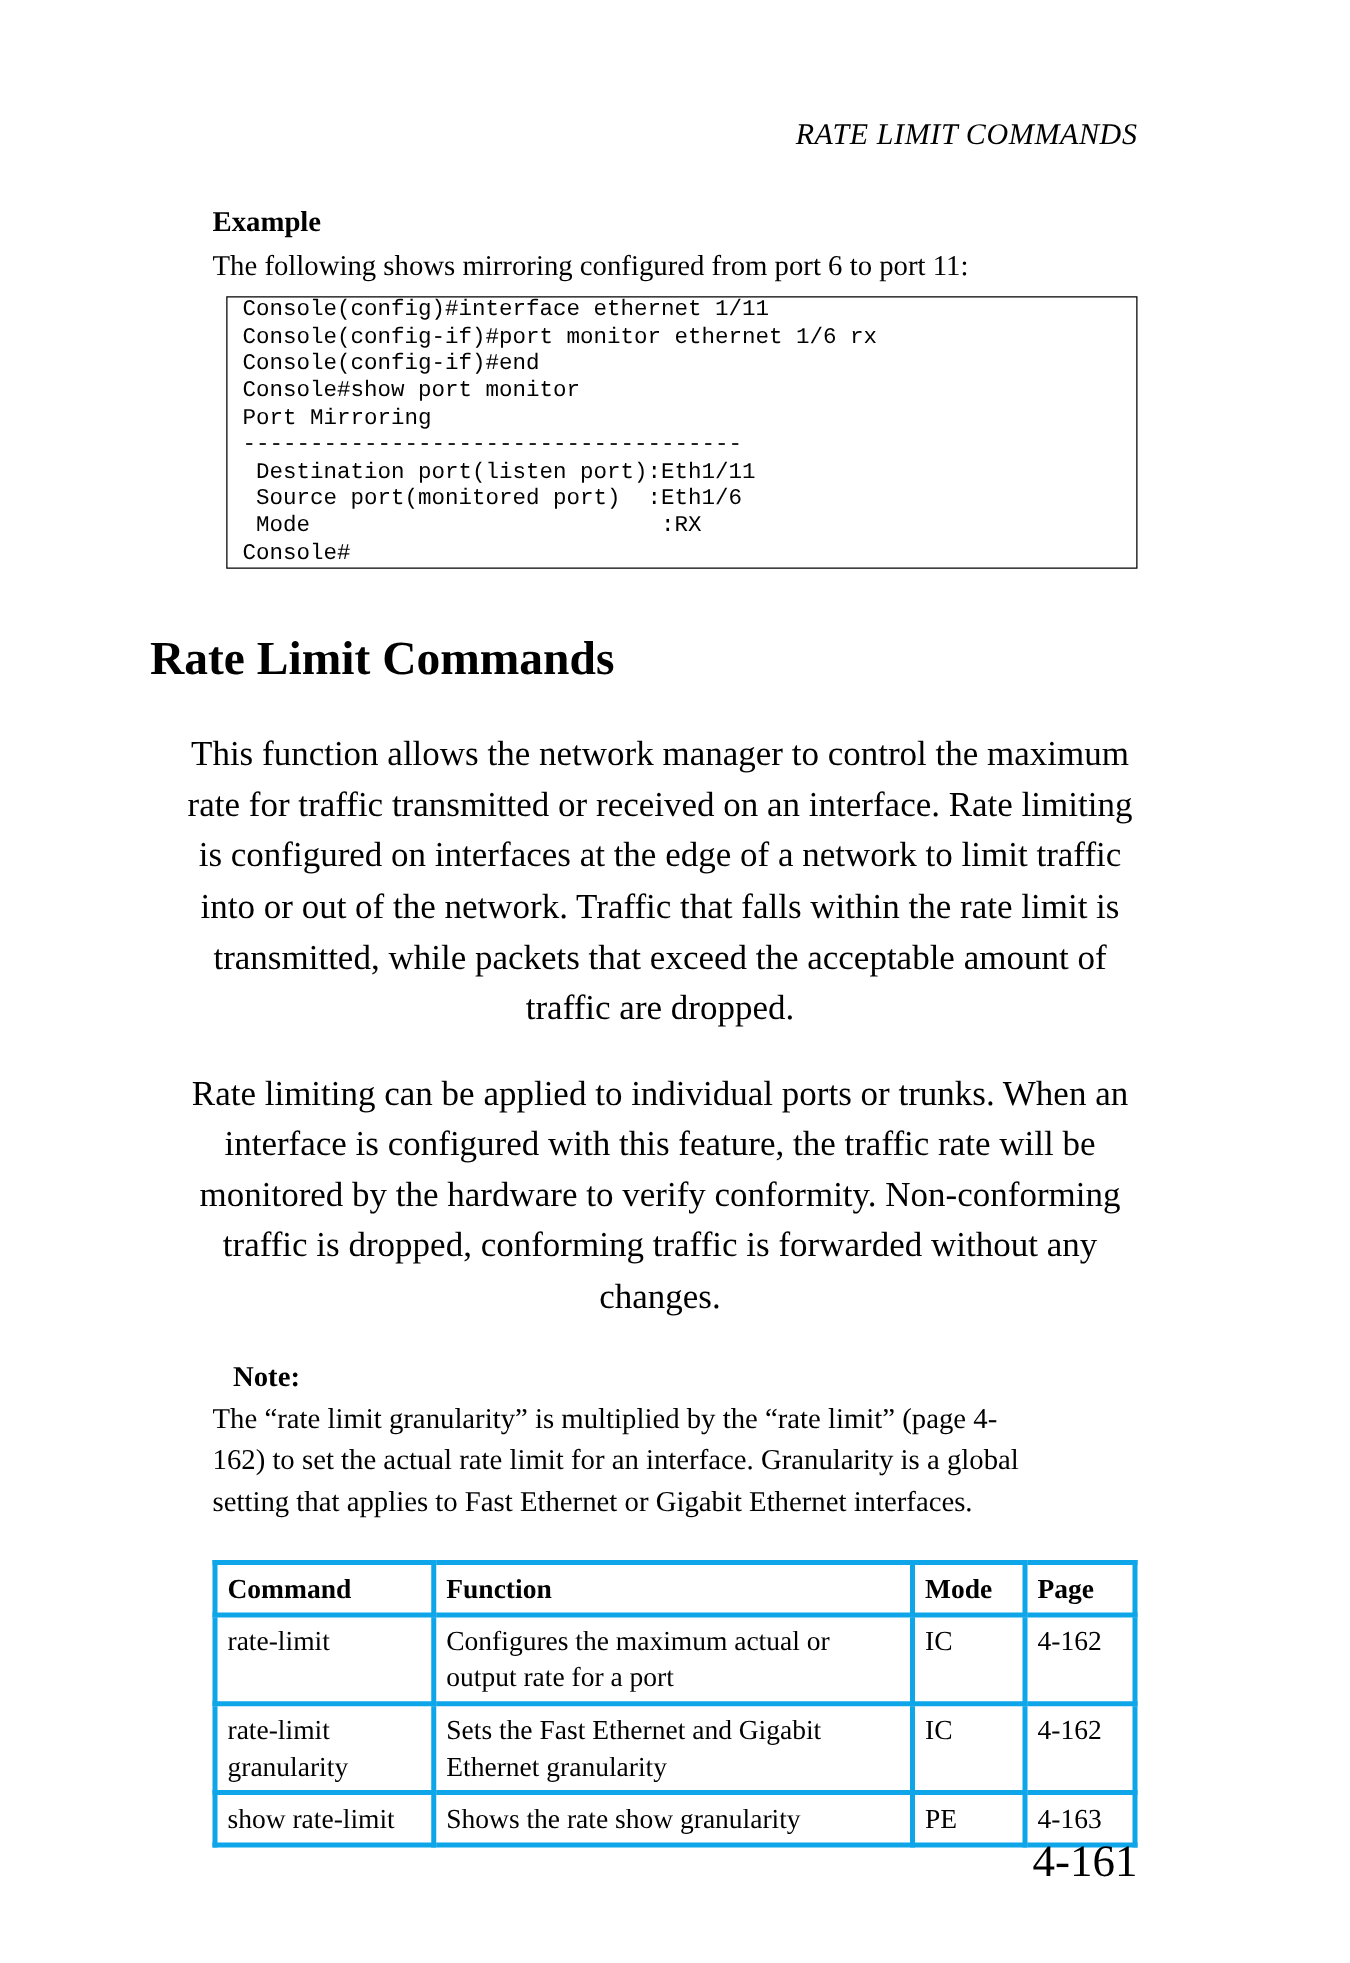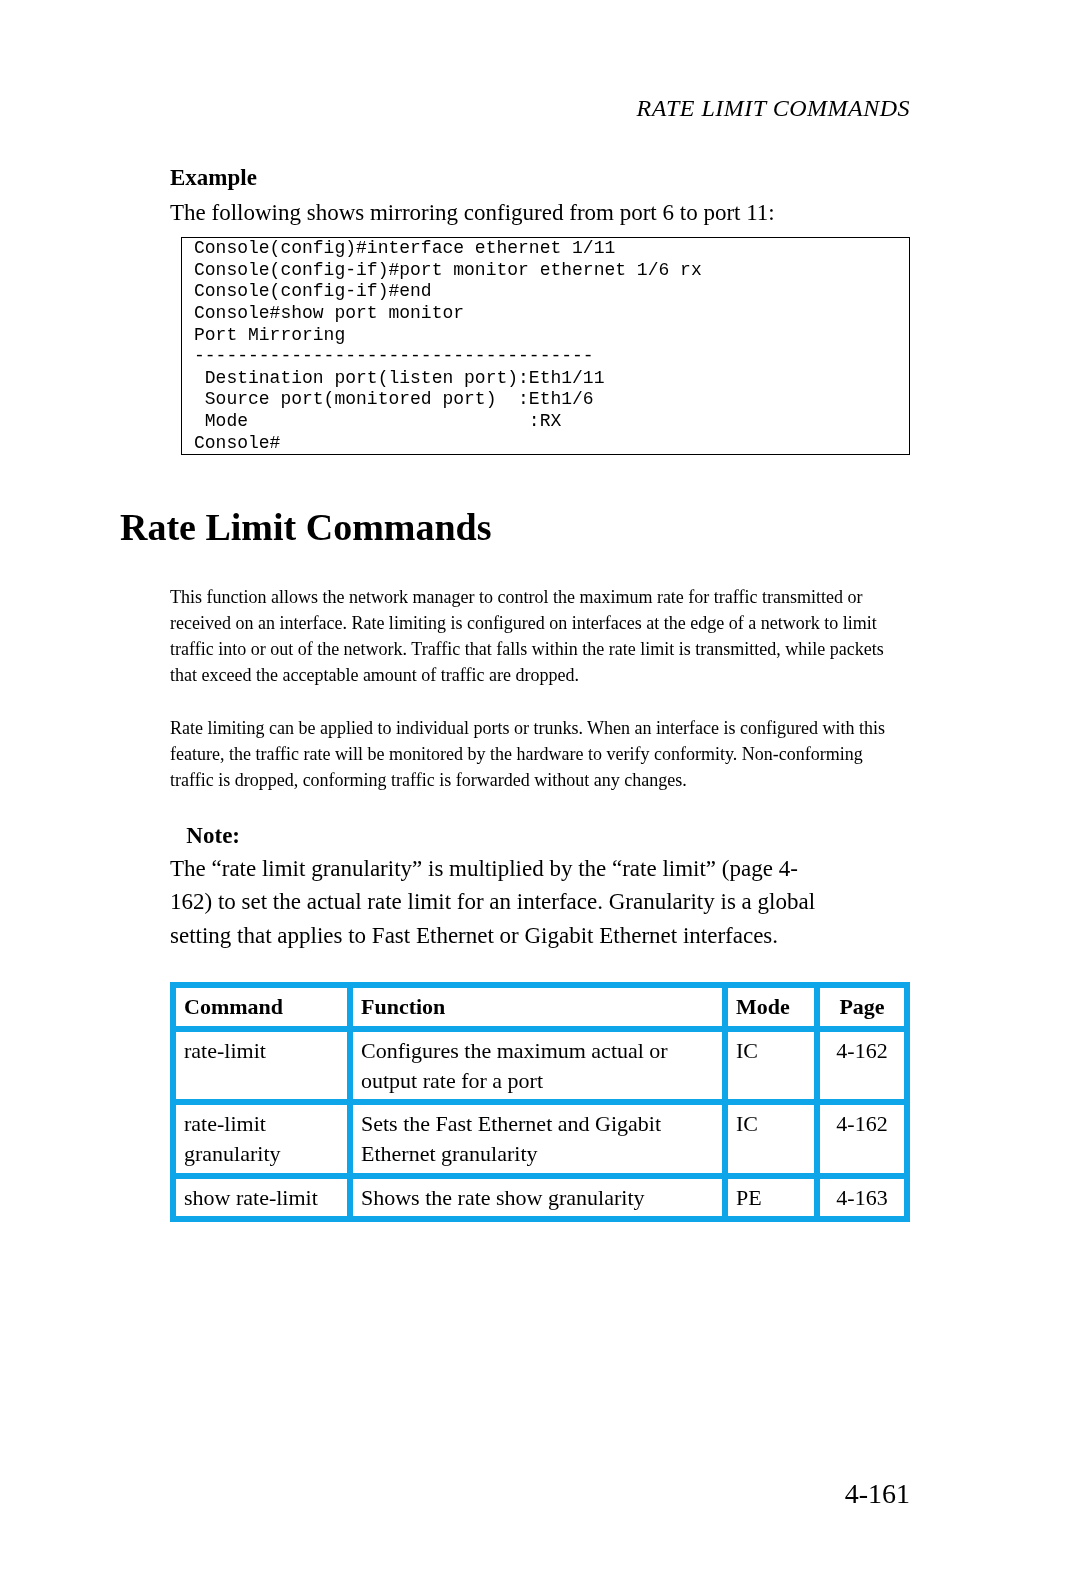--- a/index.html
+++ b/index.html
@@ -57,25 +57,25 @@
       line-height: 1.2;
       white-space: pre;
       margin-bottom: 50px;
     }
     .section-heading {
       font-size: 38px;
       font-weight: bold;
       margin: 0 0 35px 0;
     }
     .body-para {
-      font-size: 18px;
+      font-size: 28px;
       line-height: 1.45;
-      margin-left: 50px;
+      margin-left: 26px;
       margin-bottom: 26px;
-      text-align: left;
+      text-align: center;
     }
     .note-block {
       margin-left: 50px;
       margin-bottom: 30px;
       font-size: 23px;
       line-height: 1.45;
     }
     .note-label {
       font-weight: bold;
       display: inline-block;
@@ -95,45 +95,45 @@
       margin-bottom: 6px;
       margin-left: 50px;
     }
     table {
       border-collapse: collapse;
       margin-left: 50px;
       width: calc(100% - 50px);
       font-size: 22px;
     }
     th, td {
-      border: 6px solid #0ea5e9;
+      border: 4px solid #0ea5e9;
       padding: 4px 8px;
       vertical-align: top;
       text-align: left;
       line-height: 1.35;
     }
     th {
       font-weight: bold;
     }
     td.page-col, th.page-col {
-      text-align: center;
+      text-align: left;
       width: 68px;
     }
     td.mode-col, th.mode-col {
       width: 70px;
       text-align: left;
     }
     td.cmd-col, th.cmd-col {
       width: 155px;
     }
     .page-number {
       position: absolute;
       bottom: 60px;
       right: 170px;
-      font-size: 28px;
+      font-size: 36px;
     }
   </style>
 </head>
 <body>
 
 <div class="page">
   <div class="running-header">RATE LIMIT COMMANDS</div>
 
   <div class="content">
 

